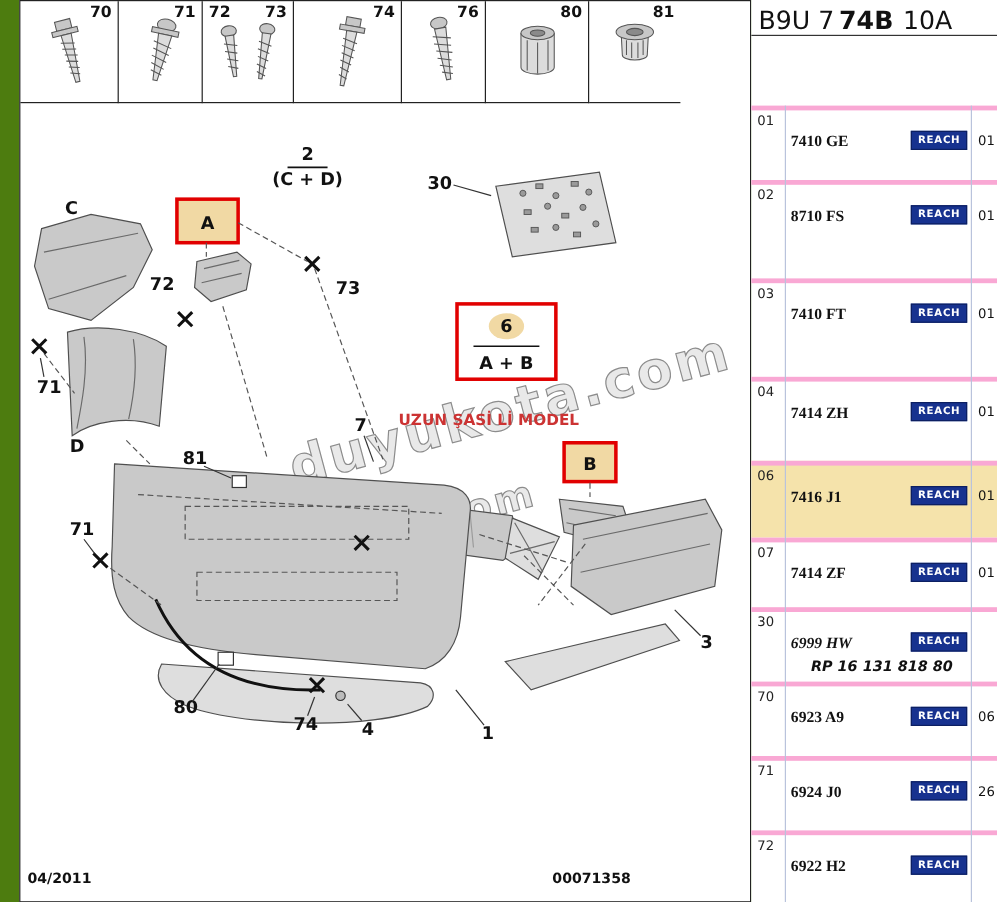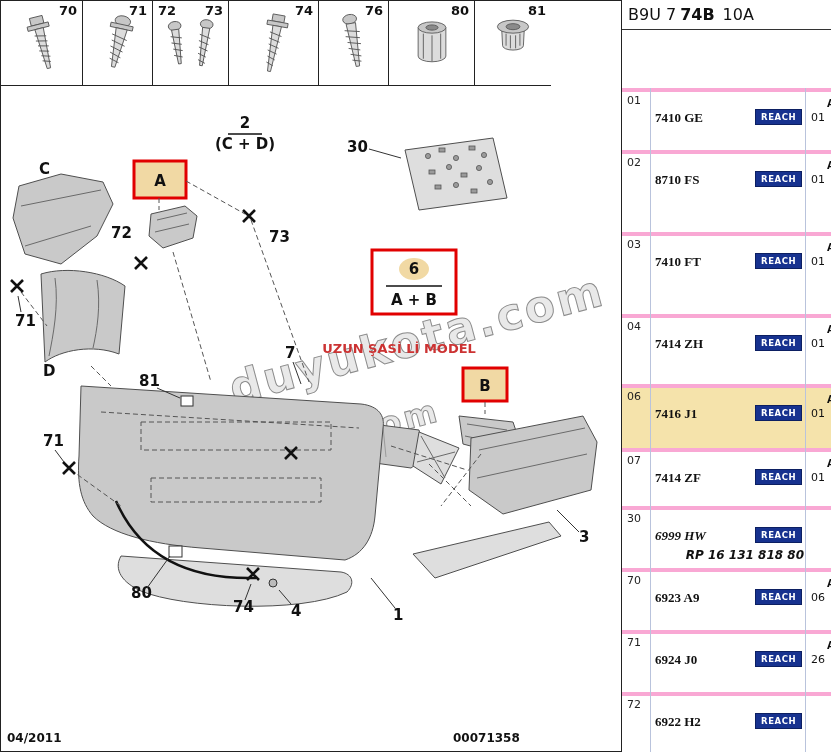--- a/index.html
+++ b/index.html
@@ -1,17 +1,17 @@
 <!DOCTYPE html>
 <html><head>
 <meta charset="utf-8">
 <style>
   * { box-sizing: border-box; margin: 0; padding: 0; }
   body { background:#fff; font-family:"DejaVu Sans", sans-serif; }
-  .app { width:831px; height:752px; display:flex; background:#b91c1c; overflow:hidden; position:relative; }
+  .app { width:831px; height:752px; display:flex; background:#4d7c0f; overflow:hidden; position:relative;padding-left:16px; }
 
   
   .diagram-pane { width:622px; height:752px; border:1px solid #222; display:flex; flex-direction:column; background:#fff; }
   .fastener-strip { display:flex; height:85px; flex:0 0 85px; }
   .fcell { position:relative; border-right:1px solid #222; border-bottom:1px solid #222; }
   .fcell:last-child { border-right:none; }
   .flabel { position:absolute; top:2px; right:5px; font-size:13px; font-weight:bold; color:#111; }
   .flabel.left { left:5px; right:auto; }
   .fcell svg { display:block; margin:7px auto 0 auto; height:72px; }
   .mh { fill:#c7c7c7; stroke:#555; stroke-width:1; }
@@ -32,36 +32,36 @@
   .redbox  { fill:#f1d9a4; stroke:#e10000; stroke-width:3; }
   .redbox2 { fill:#ffffff; stroke:#e10000; stroke-width:3; }
   .tan { fill:#f1d9a4; }
   .fline { stroke:#111; stroke-width:1.4; }
   .wm { fill:rgba(120,120,120,0.16); stroke:#8c8c8c; stroke-width:1; font-weight:bold; letter-spacing:3px; }
   .note { fill:#cc3333; font-weight:bold; font-size:13px; }
   .code { font-weight:bold; font-size:12px; fill:#111; }
 
   
   .table-pane { width:209px; height:752px; background:#fff; position:relative; overflow:hidden; }
-  .thead { height:30px; border-bottom:1px solid #333; font-size:16px; padding:5px 0 0 6px; white-space:nowrap; color:#111; }
+  .thead { height:30px; border-bottom:1px solid #333; font-size:21px; padding:5px 0 0 6px; white-space:nowrap; color:#111; }
   .thead .bold { font-weight:bold; }
   .thead span { margin-right:4px; }
   .tspacer { height:58px; }
   .rows { position:relative; height:664px; }
   .vline { position:absolute; top:0; bottom:0; width:1px; background:#b9c3dc; z-index:2; }
   .vline-num { left:28px; }
   .vline-qty { left:183px; }
   .trow { position:relative; border-top:4px solid #f9a8d4; }
   .trow.hl { background:#f5e3ab; }
   .rnum { position:absolute; left:5px; top:2px; font-size:11px; color:#222; }
   .rref { position:absolute; left:33px; top:18px; font-size:13px; font-weight:bold; color:#111; white-space:nowrap;font-family:Liberation Serif, serif; }
   .rref.it { font-style:italic; }
   .reach { position:absolute; left:133px; top:17px; background:#17328f; color:#fff; font-size:8.5px; font-weight:bold; letter-spacing:.6px; padding:2px 5px; border:1px solid #0c1f62; }
   .rqty { position:absolute; left:189px; top:19px; font-size:11px; color:#111; }
-  .rextra { position:absolute; left:32px; top:38px; width:150px; text-align:right; font-size:12px; font-weight:bold; font-style:italic; white-space:nowrap; color:#111; }
+  .rextra { position:absolute; left:18px; top:38px; width:150px; text-align:right; font-size:12px; font-weight:bold; font-style:italic; white-space:nowrap; color:#111; }
   .rdesc { position:absolute; left:205px; top:6px; width:4px; overflow:hidden; font-size:10px; font-weight:bold; white-space:nowrap; color:#111; }
 </style>
 </head>
 <body>
 
 <div class="app">
 
   <div class="diagram-pane">
 
     <div class="fastener-strip">

